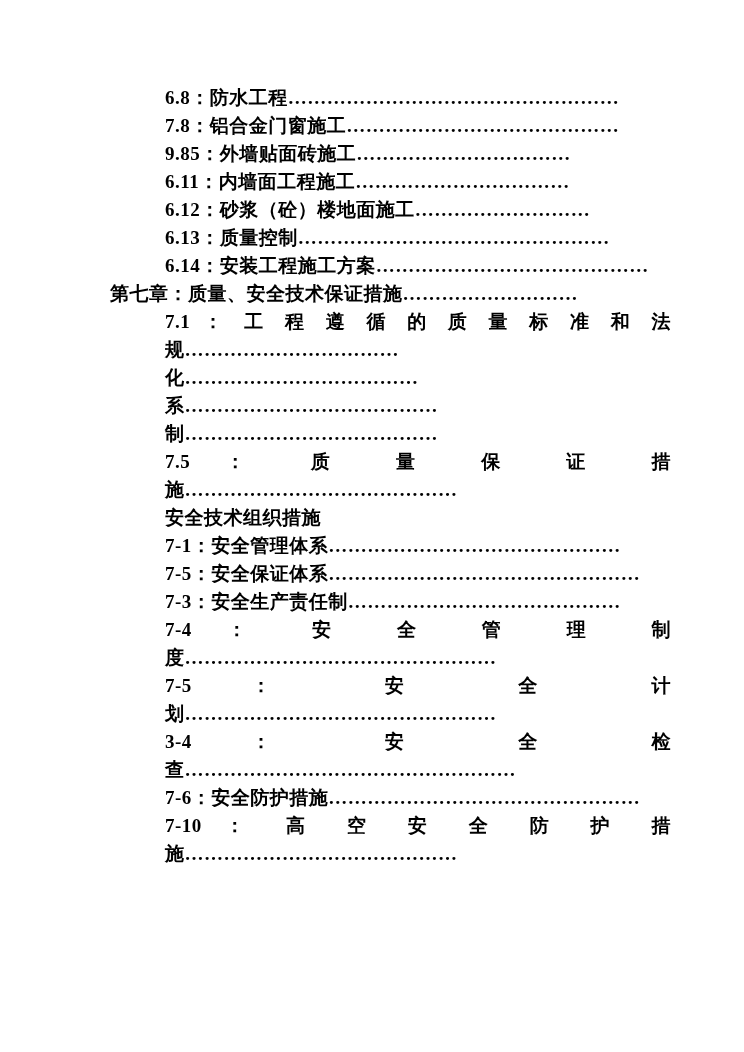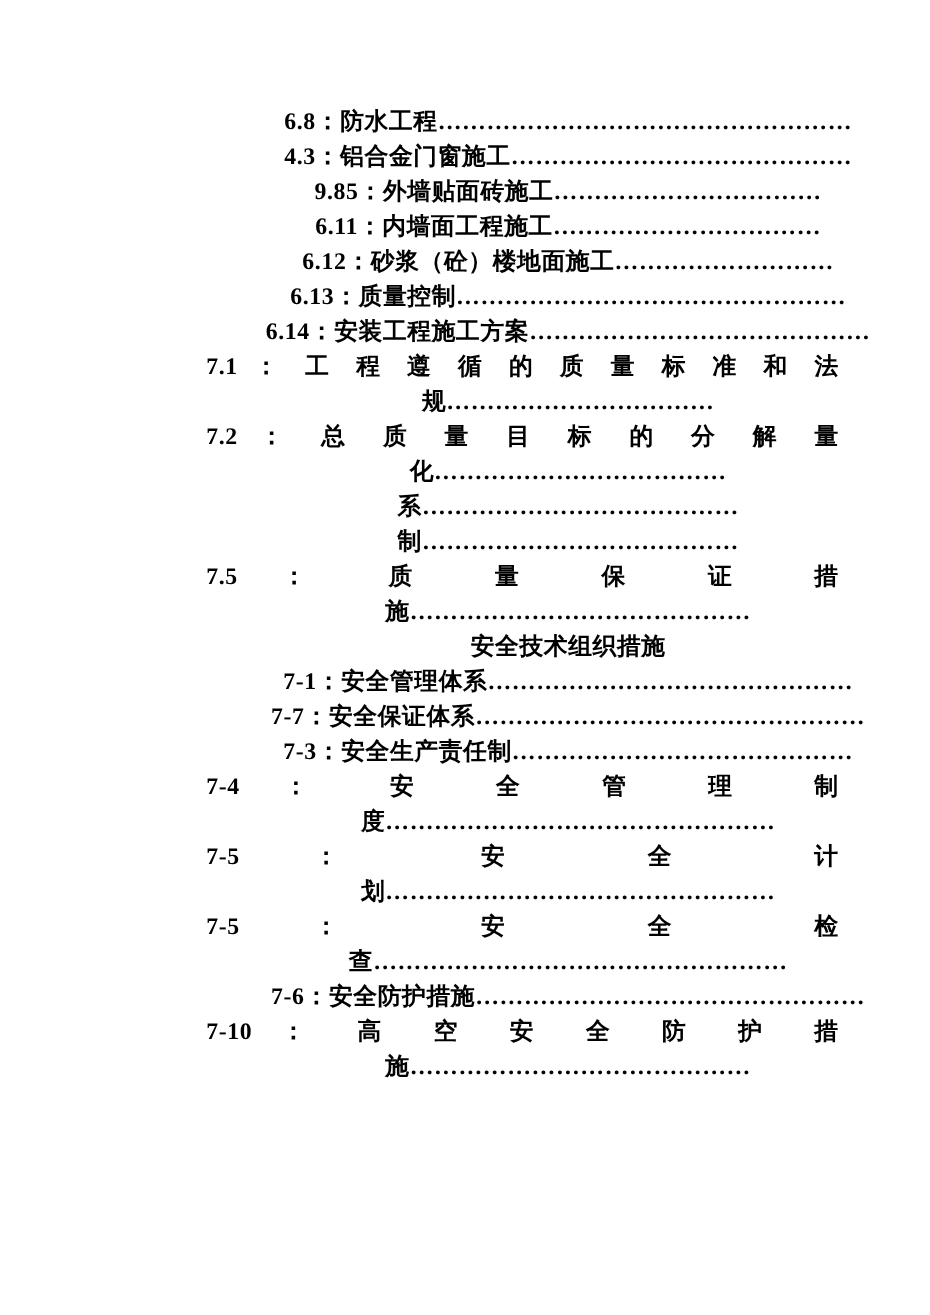--- a/index.html
+++ b/index.html
@@ -25,55 +25,55 @@
   .line {
     font-size: 19px;
     font-weight: bold;
     line-height: 28px;
     color: #000000;
     white-space: nowrap;
     overflow: hidden;
     letter-spacing: 0.5px;
   }
   .indent-0 { padding-left: 110px; }
-  .indent-1 { padding-left: 165px; text-align: center; }
+  .indent-1 { padding-left: 165px; }
   .justify {
     white-space: normal;
     text-align: justify;
     text-align-last: justify;
     padding-right: 73px;
   }
 </style>
 </head>
 <body>
 
 <div class="page">
   <div class="doc-content">
       <div class="line indent-1">6.8：防水工程……………………………………………</div>
-      <div class="line indent-1">4.3：铝合金门窗施工……………………………………</div>
+      <div class="line indent-1">7.8：铝合金门窗施工……………………………………</div>
       <div class="line indent-1">9.85：外墙贴面砖施工……………………………</div>
       <div class="line indent-1">6.11：内墙面工程施工……………………………</div>
       <div class="line indent-1">6.12：砂浆（砼）楼地面施工………………………</div>
       <div class="line indent-1">6.13：质量控制…………………………………………</div>
       <div class="line indent-1">6.14：安装工程施工方案……………………………………</div>
+      <div class="line indent-0">第七章：质量、安全技术保证措施………………………</div>
       <div class="line indent-1 justify">7.1 ： 工 程 遵 循 的 质 量 标 准 和 法</div>
       <div class="line indent-1">规……………………………</div>
-      <div class="line indent-1 justify">7.2 ： 总 质 量 目 标 的 分 解 量</div>
       <div class="line indent-1">化………………………………</div>
       <div class="line indent-1">系…………………………………</div>
       <div class="line indent-1">制…………………………………</div>
       <div class="line indent-1 justify">7.5 ： 质 量 保 证 措</div>
       <div class="line indent-1">施……………………………………</div>
       <div class="line indent-1">安全技术组织措施</div>
       <div class="line indent-1">7-1：安全管理体系………………………………………</div>
-      <div class="line indent-1">7-7：安全保证体系…………………………………………</div>
+      <div class="line indent-1">7-5：安全保证体系…………………………………………</div>
       <div class="line indent-1">7-3：安全生产责任制……………………………………</div>
       <div class="line indent-1 justify">7-4 ： 安 全 管 理 制</div>
       <div class="line indent-1">度…………………………………………</div>
       <div class="line indent-1 justify">7-5 ： 安 全 计</div>
       <div class="line indent-1">划…………………………………………</div>
-      <div class="line indent-1 justify">7-5 ： 安 全 检</div>
+      <div class="line indent-1 justify">3-4 ： 安 全 检</div>
       <div class="line indent-1">查……………………………………………</div>
       <div class="line indent-1">7-6：安全防护措施…………………………………………</div>
       <div class="line indent-1 justify">7-10 ： 高 空 安 全 防 护 措</div>
       <div class="line indent-1">施……………………………………</div>
     </div>
 </div>
 
 </body></html>

